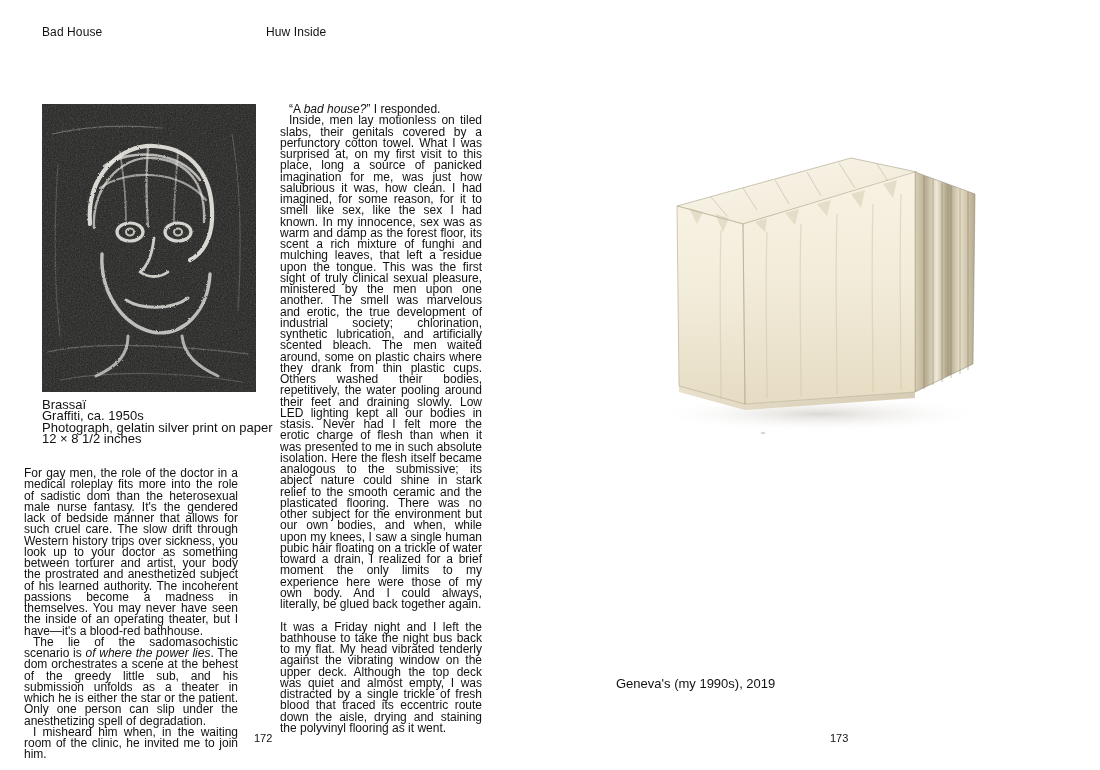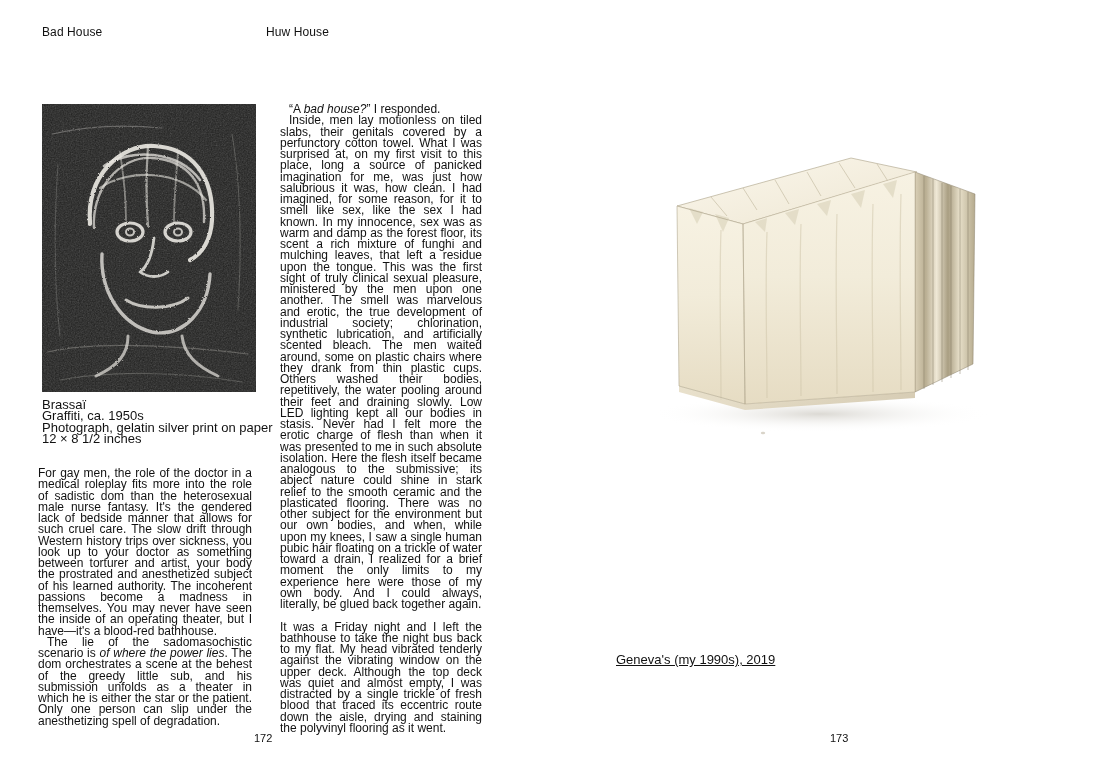--- a/index.html
+++ b/index.html
@@ -79,21 +79,21 @@
     text-justify: inter-word;
     hyphens: manual;
     color: #111;
   }
   .col p { margin: 0; }
   .col p.indent { text-indent: 9px; }
   .col p.gap { margin-top: 11.25px; }
   .col i { font-style: italic; }
 
   #left-col {
-    left: 38px;
+    left: 24px;
     top: 468px;
     width: 214px;
   }
   #right-col-left-page {
     left: 280px;
     top: 104px;
     width: 202px;
   }
 
   .folio {
@@ -122,21 +122,21 @@
   }
 </style>
 </head>
 <body>
 
 <div class="spread">
 
   <div class="page">
 
     <div class="runhead runhead-title">Bad House</div>
-    <div class="runhead runhead-author">Huw House</div>
+    <div class="runhead runhead-author">Huw Inside</div>
 
     <div class="figure-left">
       <div class="graffiti">
         <svg viewBox="0 0 214 288" width="214" height="288" aria-hidden="true">
           <defs>
             <filter id="rough">
               <feTurbulence type="fractalNoise" baseFrequency="0.9" numOctaves="3" result="n"></feTurbulence>
               <feDisplacementMap in="SourceGraphic" in2="n" scale="2.2"></feDisplacementMap>
             </filter>
             <filter id="grain">
@@ -182,20 +182,21 @@
     <div class="caption caption-left">
       <div>Brassaï</div>
       <div>Graffiti, ca. 1950s</div>
       <div>Photograph, gelatin silver print on paper</div>
       <div>12 × 8 1/2 inches</div>
     </div>
 
     <div class="col" id="left-col">
       <p>For gay men, the role of the doctor in a medical roleplay fits more into the role of sadistic dom than the heterosexual male nurse fantasy. It's the gendered lack of bedside manner that allows for such cruel care. The slow drift through Western history trips over sickness, you look up to your doctor as something between torturer and artist, your body the prostrated and anesthetized subject of his learned authority. The incoherent passions become a madness in themselves. You may never have seen the inside of an operating theater, but I have—it's a blood-red bathhouse.</p>
       <p class="indent">The lie of the sadomasochistic scenario is <i>of where the power lies</i>. The dom orchestrates a scene at the behest of the greedy little sub, and his submission unfolds as a theater in which he is either the star or the patient. Only one person can slip under the anesthetizing spell of degradation.</p>
+      <p class="indent">I misheard him when, in the waiting room of the clinic, he invited me to join him.</p>
     </div>
 
     <div class="col" id="right-col-left-page">
       <p class="indent">“A <i>bad house?</i>” I responded.</p>
       <p class="indent">Inside, men lay motionless on tiled slabs, their genitals covered by a perfunctory cotton towel. What I was surprised at, on my first visit to this place, long a source of panicked imagination for me, was just how salubrious it was, how clean. I had imagined, for some reason, for it to smell like sex, like the sex I had known. In my innocence, sex was as warm and damp as the forest floor, its scent a rich mixture of funghi and mulching leaves, that left a residue upon the tongue. This was the first sight of truly clinical sexual pleasure, ministered by the men upon one another. The smell was marvelous and erotic, the true development of industrial society; chlorination, synthetic lubrication, and artificially scented bleach. The men waited around, some on plastic chairs where they drank from thin plastic cups. Others washed their bodies, repetitively, the water pooling around their feet and draining slowly. Low LED lighting kept all our bodies in stasis. Never had I felt more the erotic charge of flesh than when it was presented to me in such absolute isolation. Here the flesh itself became analogous to the submissive; its abject nature could shine in stark relief to the smooth ceramic and the plasticated flooring. There was no other subject for the environment but our own bodies, and when, while upon my knees, I saw a single human pubic hair floating on a trickle of water toward a drain, I realized for a brief moment the only limits to my experience here were those of my own body. And I could always, literally, be glued back together again.</p>
       <p class="gap">It was a Friday night and I left the bathhouse to take the night bus back to my flat. My head vibrated tenderly against the vibrating window on the upper deck. Although the top deck was quiet and almost empty, I was distracted by a single trickle of fresh blood that traced its eccentric route down the aisle, drying and staining the polyvinyl flooring as it went.</p>
     </div>
 
     <div class="folio folio-left">172</div>
   </div>
@@ -282,20 +283,20 @@
         </g>
 
         <path d="M64 258 L130 276 L300 264 L300 270 L130 282 L64 264 Z" fill="url(#sideFace)" opacity="0.8"></path>
         <path d="M62 78 L128 96 L130 276 L64 258 Z" fill="none" stroke="rgba(170,160,134,0.55)" stroke-width="1"></path>
         <path d="M128 96 L300 44 L300 264 L130 276 Z" fill="none" stroke="rgba(170,160,134,0.45)" stroke-width="1"></path>
 
         <ellipse cx="148" cy="305" rx="2.2" ry="1.3" fill="#cfc9bb" opacity="0.8"></ellipse>
       </svg>
     </div>
 
-    <div class="caption caption-right" style="position:absolute; left:66px; top:654px; width:330px;text-decoration:underline;">
+    <div class="caption caption-right" style="position:absolute; left:66px; top:678px; width:330px;">
       <div>Geneva's (my 1990s), 2019</div>
     </div>
 
     <div class="folio" style="left:280px;">173</div>
   </div>
 
 </div>
 
 </body></html>

